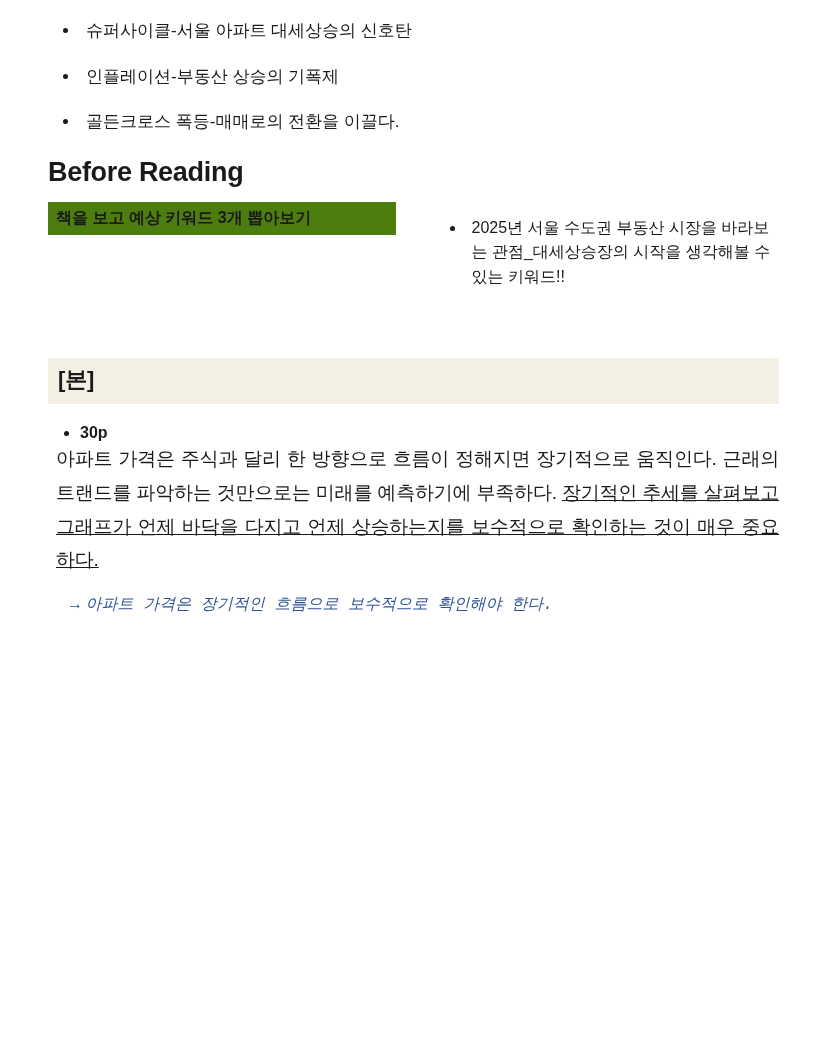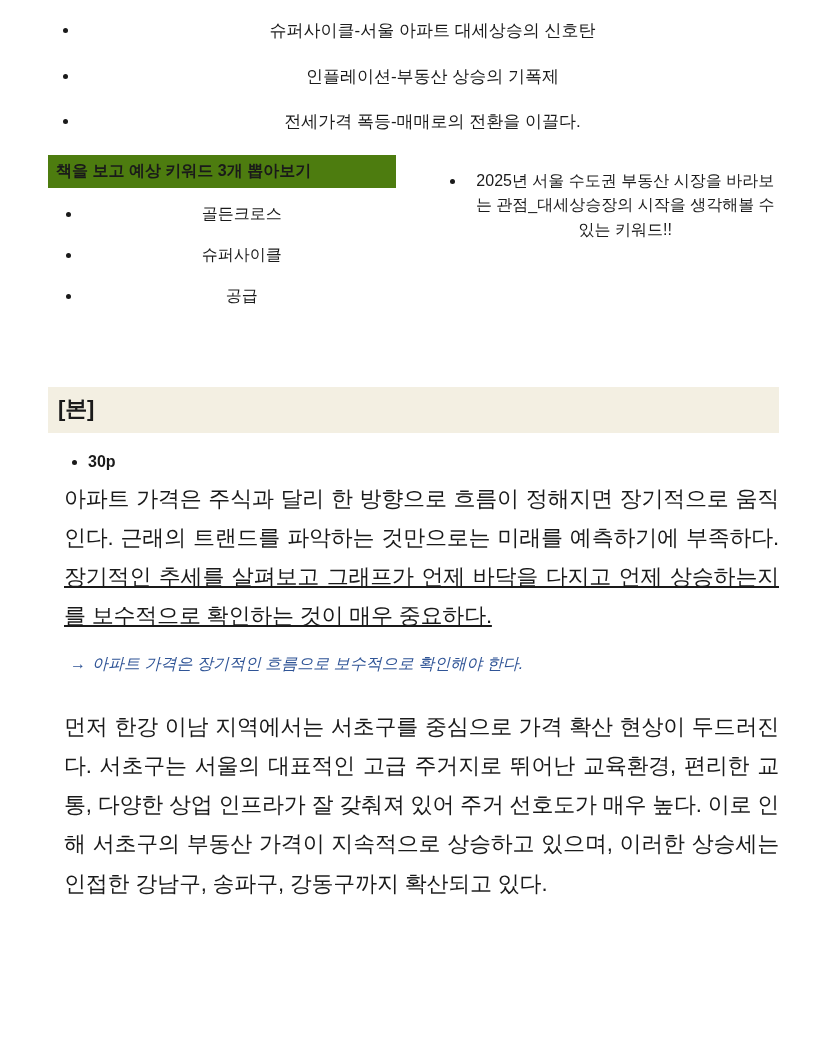--- a/index.html
+++ b/index.html
@@ -18,21 +18,20 @@
     min-height: 1045px;
     box-sizing: border-box;
     padding: 18px 48px 20px 48px;
     position: relative;
   }
 
   
   ul.bullets, ol.numbers {
     margin: 0;
     padding: 0 0 0 32px;
-    text-align: center;
   }
   ul.bullets { list-style: disc; }
   ol.numbers { list-style: decimal; }
   ul.bullets > li, ol.numbers > li {
     font-size: 17px;
     line-height: 1.5;
     margin: 0 0 18px 0;
     padding-left: 6px;
   }
   ol.numbers { margin-top: 2px; }
@@ -88,67 +87,64 @@
   .page-marker {
     padding-left: 32px;
     margin: 22px 0 10px 0;
   }
   .page-marker li {
     font-size: 16px;
     font-weight: bold;
   }
   ul.marker {
     list-style: disc;
-    margin: 8px;
+    margin: 0;
     padding: 0 0 0 32px;
   }
 
   p.para {
-    font-size: 22px;
+    font-size: 19px;
     line-height: 1.78;
-    margin: 0 0 6px 16px;
+    margin: 0 0 6px 8px;
     text-align: justify;
     letter-spacing: -0.2px;
   }
   p.para .uline { text-decoration: underline; text-decoration-color: #1a1a1a; }
 
   p.summary {
     color: #2f5496;
     font-style: italic;
     font-size: 16px;
     margin: 16px 0 0 0;
     padding-left: 22px;
     line-height: 1.6;
+    font-family: Liberation Mono, monospace;
   }
   p.summary .arrow { margin-right: 6px; }
 
   .gap-lg { height: 30px; }
 </style>
 </head>
 <body>
 
 <div class="page">
 
   <div class="top-list">
     <ul class="bullets">
       <li>슈퍼사이클-서울 아파트 대세상승의 신호탄</li>
       <li>인플레이션-부동산 상승의 기폭제</li>
-      <li>전세가격 폭등-매매로의 전환을 이끌다.</li>
+      <li>골든크로스 폭등-매매로의 전환을 이끌다.</li>
     </ul>
   </div>
 
+  <h1 class="section-title">Before Reading</h1>
 
   <div class="two-col">
     <div class="col left">
       <div class="col-head">책을 보고 예상 키워드 3개 뽑아보기</div>
-      <ul class="bullets">
-        <li>골든크로스</li>
-        <li>슈퍼사이클</li>
-        <li>공급</li>
-      </ul>
     </div>
     <div class="col right">
       <ul class="bullets">
         <li>2025년 서울 수도권 부동산 시장을 바라보는 관점_대세상승장의 시작을 생각해볼 수 있는 키워드!!</li>
       </ul>
     </div>
   </div>
 
   <div class="band">[본]</div>
 
@@ -156,16 +152,15 @@
     <ul class="marker page-marker">
       <li>30p</li>
     </ul>
     <p class="para"><span>아파트 가격은 주식과 달리 한 방향으로 흐름이 정해지면 장기적으로 움직인다. 근래의 트랜드를 파악하는 것만으로는 미래를 예측하기에 부족하다. </span><span class="uline">장기적인 추세를 살펴보고 그래프가 언제 바닥을 다지고 언제 상승하는지를 보수적으로 확인하는 것이 매우 중요하다.</span></p>
     <p class="summary"><span class="arrow">→</span><span>아파트 가격은 장기적인 흐름으로 보수적으로 확인해야 한다.</span></p>
   </div>
 
   <div class="gap-lg"></div>
 
   <div>
-    <p class="para"><span>먼저 한강 이남 지역에서는 서초구를 중심으로 가격 확산 현상이 두드러진다. 서초구는 서울의 대표적인 고급 주거지로 뛰어난 교육환경, 편리한 교통, 다양한 상업 인프라가 잘 갖춰져 있어 주거 선호도가 매우 높다. 이로 인해 서초구의 부동산 가격이 지속적으로 상승하고 있으며, 이러한 상승세는 인접한 강남구, 송파구, 강동구까지 확산되고 있다.</span><span class="uline"></span></p>
   </div>
 
 </div>
 
 </body></html>

